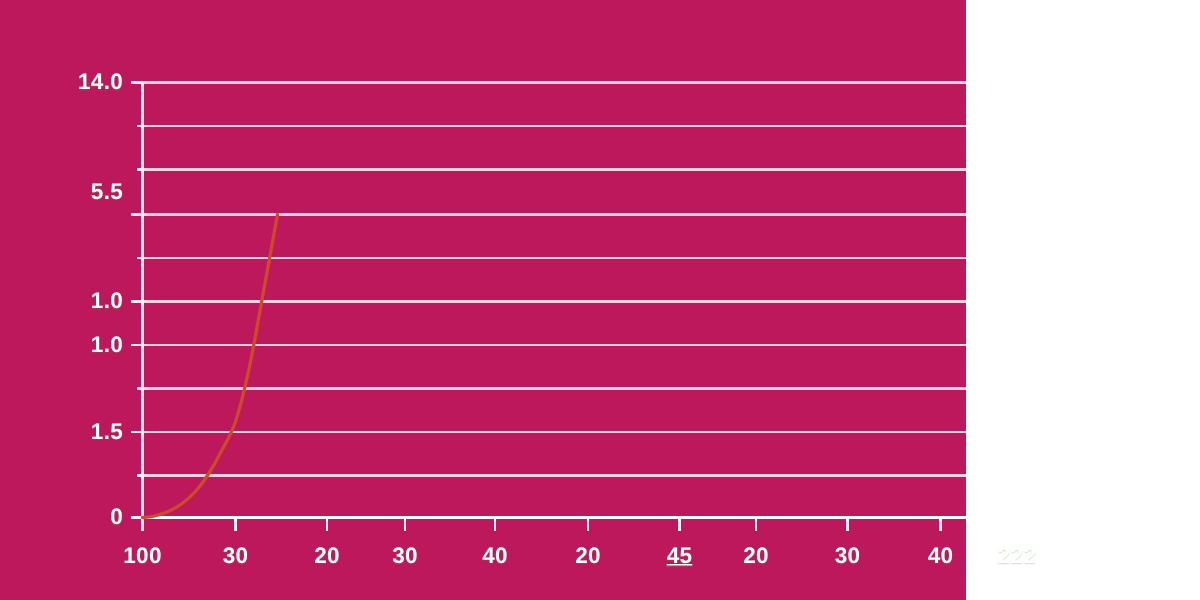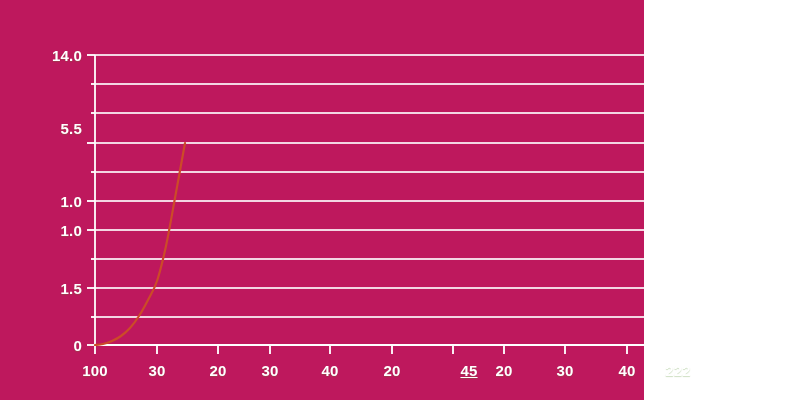--- a/index.html
+++ b/index.html
@@ -115,20 +115,20 @@
       <div class="tick-label ylabel" style="top: 288px; left: 0px; width: 82px;">1.5</div>
       <div class="tick-label ylabel" style="top: 345px; left: 0px; width: 82px;">0</div>
     </div>
   <div id="x-axis-labels">
       <div class="tick-label xlabel" style="left: 95px; top: 362px;">100</div>
       <div class="tick-label xlabel" style="left: 157px; top: 362px;">30</div>
       <div class="tick-label xlabel" style="left: 218px; top: 362px;">20</div>
       <div class="tick-label xlabel" style="left: 270px; top: 362px;">30</div>
       <div class="tick-label xlabel" style="left: 330px; top: 362px;">40</div>
       <div class="tick-label xlabel" style="left: 392px; top: 362px;">20</div>
-      <div class="tick-label xlabel" style="left: 469px; top: 362px; text-decoration: underline;">45</div>
+      <div class="tick-label xlabel" style="left: 453px; top: 362px; text-decoration: underline;">45</div>
       <div class="tick-label xlabel" style="left: 504px; top: 362px;">20</div>
       <div class="tick-label xlabel" style="left: 565px; top: 362px;">30</div>
       <div class="tick-label xlabel" style="left: 627px; top: 362px;">40</div>
       <div class="tick-label xlabel" style="left: 678px; top: 362px;">222</div>
     </div>
 
 </div>
 
 </body></html>

